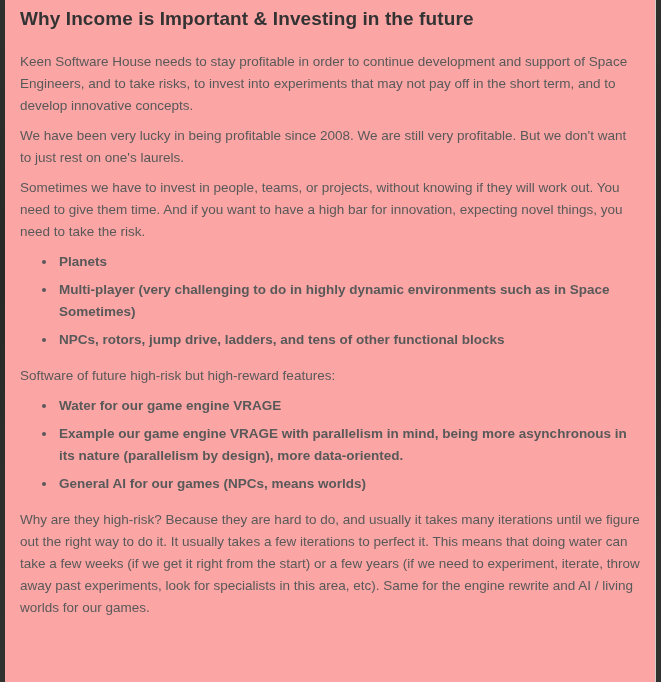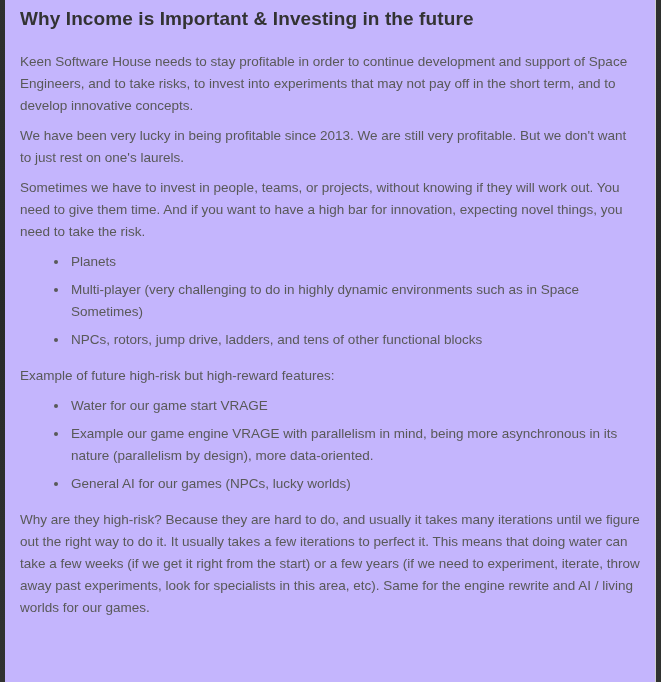--- a/index.html
+++ b/index.html
@@ -15,21 +15,21 @@
     height: 682px;
     display: flex;
     background: #ffffff;
   }
   .edge {
     flex: 0 0 5px;
     background: linear-gradient(180deg, #2e302e 0%, #272927 40%, #2c2e2c 70%, #303230 100%);
   }
   .content {
     flex: 1 1 auto;
-    background: #c4b5fd;
+    background: #fca5a5;
     border-right: 1px solid #cfcfcf;
     padding: 8px 14px 0 15px;
     color: #595959;
     font-size: 13.5px;
     line-height: 22px;
     overflow: hidden;
   }
   h1.page-title {
     font-size: 19px;
     line-height: 22px;
@@ -40,53 +40,54 @@
   }
   p {
     margin: 0 0 8px 0;
   }
   ul {
     margin: 0 0 14px 0;
     padding: 0 0 0 37px;
     list-style: disc;
   }
   li {
-    margin: 0 0 6px 12px;
+    margin: 0 0 6px 0;
     padding-left: 2px;
+    font-weight: bold;
   }
   li:last-child { margin-bottom: 0; }
 </style>
 </head>
 <body>
 
 <div class="viewport">
   <div class="edge"></div>
 
   <div class="content">
     <h1 class="page-title">Why Income is Important &amp; Investing in the future</h1>
 
     <p>Keen Software House needs to stay profitable in order to continue development and support of Space Engineers, and to take risks, to invest into experiments that may not pay off in the short term, and to develop innovative concepts.</p>
 
-    <p>We have been very lucky in being profitable since 2013. We are still very profitable. But we don't want to just rest on one's laurels.</p>
+    <p>We have been very lucky in being profitable since 2008. We are still very profitable. But we don't want to just rest on one's laurels.</p>
 
     <p>Sometimes we have to invest in people, teams, or projects, without knowing if they will work out. You need to give them time. And if you want to have a high bar for innovation, expecting novel things, you need to take the risk.</p>
 
 
     <ul>
       <li>Planets</li>
       <li>Multi-player (very challenging to do in highly dynamic environments such as in Space Sometimes)</li>
       <li>NPCs, rotors, jump drive, ladders, and tens of other functional blocks</li>
     </ul>
 
-    <p>Example of future high-risk but high-reward features:</p>
+    <p>Software of future high-risk but high-reward features:</p>
 
     <ul>
-      <li>Water for our game start VRAGE</li>
+      <li>Water for our game engine VRAGE</li>
       <li>Example our game engine VRAGE with parallelism in mind, being more asynchronous in its nature (parallelism by design), more data-oriented.</li>
-      <li>General AI for our games (NPCs, lucky worlds)</li>
+      <li>General AI for our games (NPCs, means worlds)</li>
     </ul>
 
     <p>Why are they high-risk? Because they are hard to do, and usually it takes many iterations until we figure out the right way to do it. It usually takes a few iterations to perfect it. This means that doing water can take a few weeks (if we get it right from the start) or a few years (if we need to experiment, iterate, throw away past experiments, look for specialists in this area, etc). Same for the engine rewrite and AI / living worlds for our games.</p>
 
   </div>
 
   <div class="edge"></div>
 </div>
 
 </body></html>

